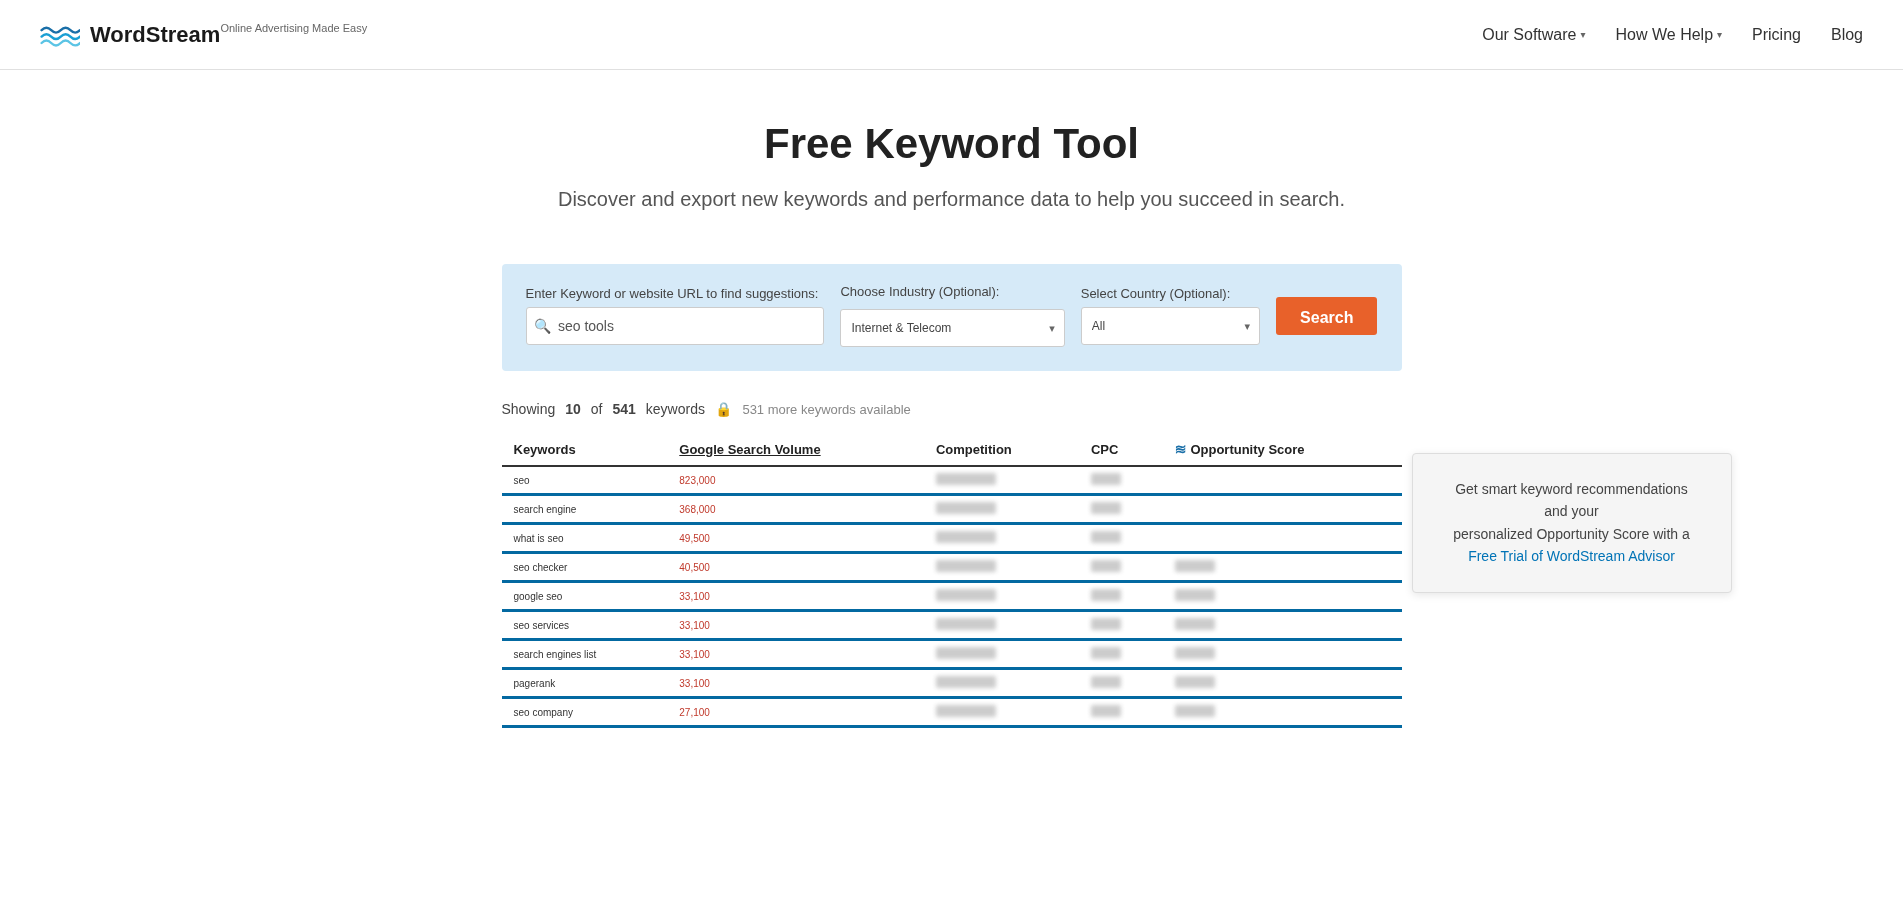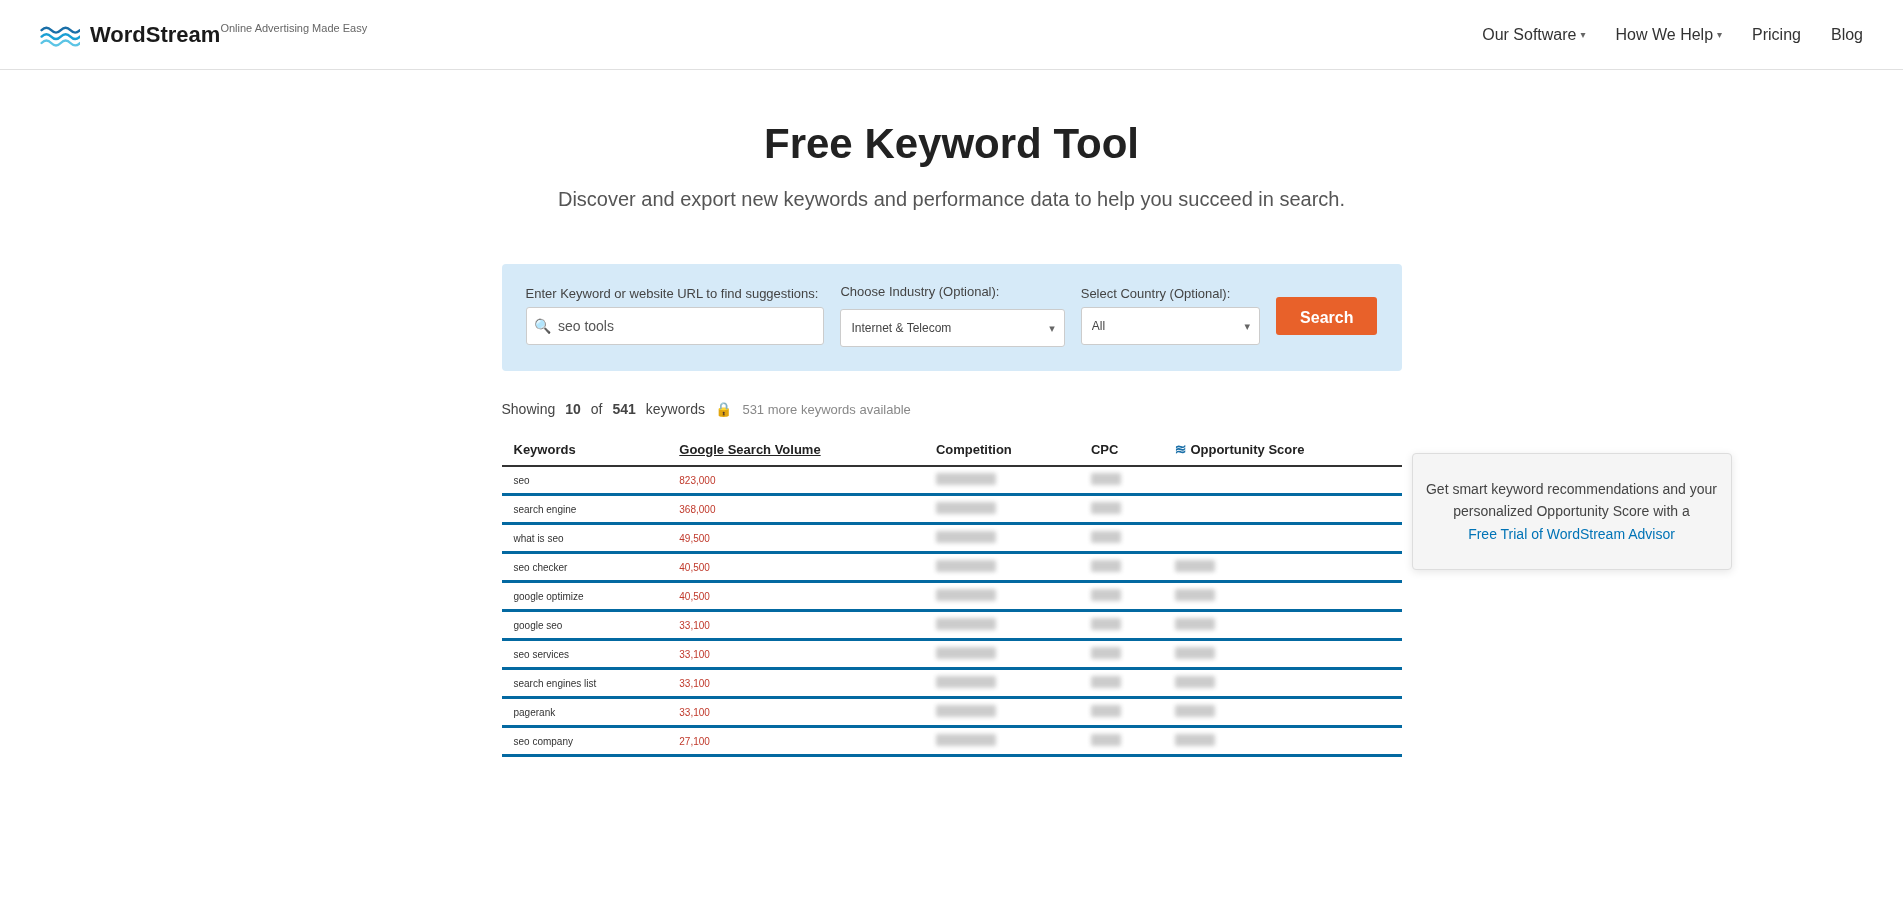--- a/index.html
+++ b/index.html
@@ -218,21 +218,21 @@
 
     
     .tooltip-popup {
       position: absolute;
       right: -330px;
       top: 20px;
       width: 320px;
       background: #f5f5f5;
       border: 1px solid #ddd;
       border-radius: 4px;
-      padding: 24px 10px;
+      padding: 24px 32px;
       text-align: center;
       font-size: 14px;
       color: #444;
       line-height: 1.6;
       box-shadow: 0 2px 8px rgba(0,0,0,0.1);
     }
     .tooltip-popup a {
       color: #0073b6;
       text-decoration: none;
     }
@@ -374,27 +374,20 @@
             <td></td>
           </tr>
           <tr>
             <td>seo checker</td>
             <td class="vol">40,500</td>
             <td><span class="blurred-bar w60"></span></td>
             <td><span class="blurred-bar w30"></span></td>
             <td><span class="blurred-bar w40"></span></td>
           </tr>
           <tr>
-            <td>google optimize</td>
-            <td class="vol">40,500</td>
-            <td><span class="blurred-bar w60"></span></td>
-            <td><span class="blurred-bar w30"></span></td>
-            <td><span class="blurred-bar w40"></span></td>
-          </tr>
-          <tr>
             <td>google seo</td>
             <td class="vol">33,100</td>
             <td><span class="blurred-bar w60"></span></td>
             <td><span class="blurred-bar w30"></span></td>
             <td><span class="blurred-bar w40"></span></td>
           </tr>
           <tr>
             <td>seo services</td>
             <td class="vol">33,100</td>
             <td><span class="blurred-bar w60"></span></td>

